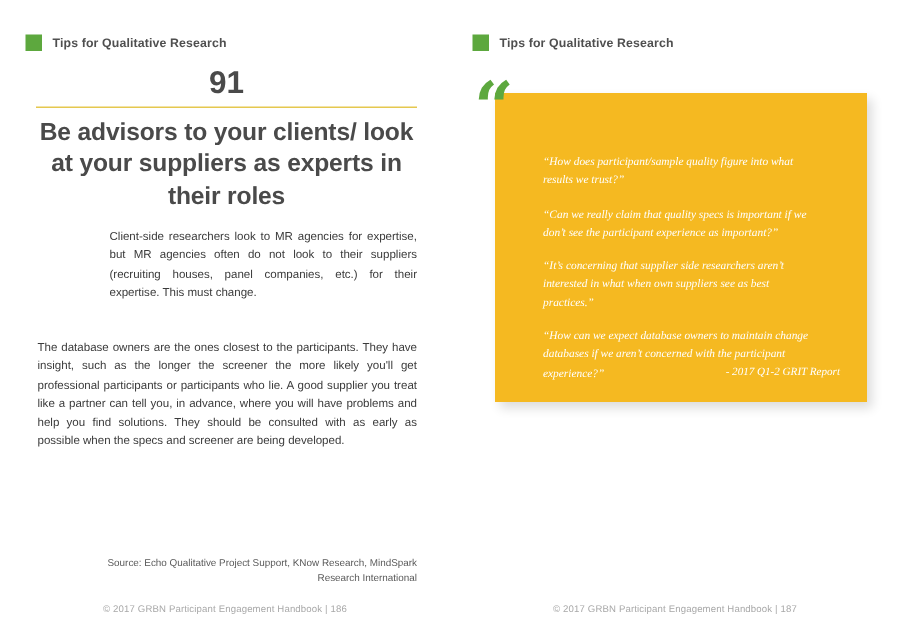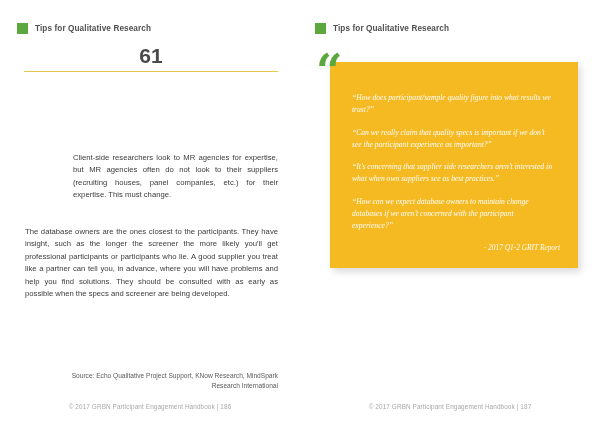--- a/index.html
+++ b/index.html
@@ -145,21 +145,21 @@
     font-family: "DejaVu Serif", serif;
     font-size: 46px;
     font-weight: bold;
     line-height: 1;
     color: #5da83e;
     letter-spacing: -3px;
     z-index: 3;
     user-select: none;
   }
   .quote-list {
-    margin: 4px;
+    margin: 14px;
     padding: 0;
     list-style: none;
   }
   .quote-item {
     font-family: "Liberation Serif", serif;
     font-style: italic;
     font-size: 7.6px;
     line-height: 1.62;
     color: #ffffff;
     margin: 0 0 10px 0;
@@ -180,24 +180,25 @@
 
 <div class="spread">
 
   <div class="page page-left">
 
     <div class="run-head">
       <span class="head-swatch"></span>
       <span class="head-text">Tips for Qualitative Research</span>
     </div>
 
-    <div class="tip-number">61</div>
+    <div class="tip-number">91</div>
 
     <div class="gold-rule"></div>
 
+    <div class="tip-title">Be advisors to your clients/ look at your suppliers as experts in their roles</div>
 
     <div class="body-copy para-1">Client-side researchers look to MR agencies for expertise, but MR agencies often do not look to their suppliers (recruiting houses, panel companies, etc.) for their expertise. This must change.</div>
 
     <div class="body-copy para-2">The database owners are the ones closest to the participants. They have insight, such as the longer the screener the more likely you'll get professional participants or participants who lie. A good supplier you treat like a partner can tell you, in advance, where you will have problems and help you find solutions. They should be consulted with as early as possible when the specs and screener are being developed.</div>
 
     <div class="source-note">Source: Echo Qualitative Project Support, KNow Research, MindSpark Research International</div>
 
     <div class="footer">© 2017 GRBN Participant Engagement Handbook | 186</div>
   </div>
 

